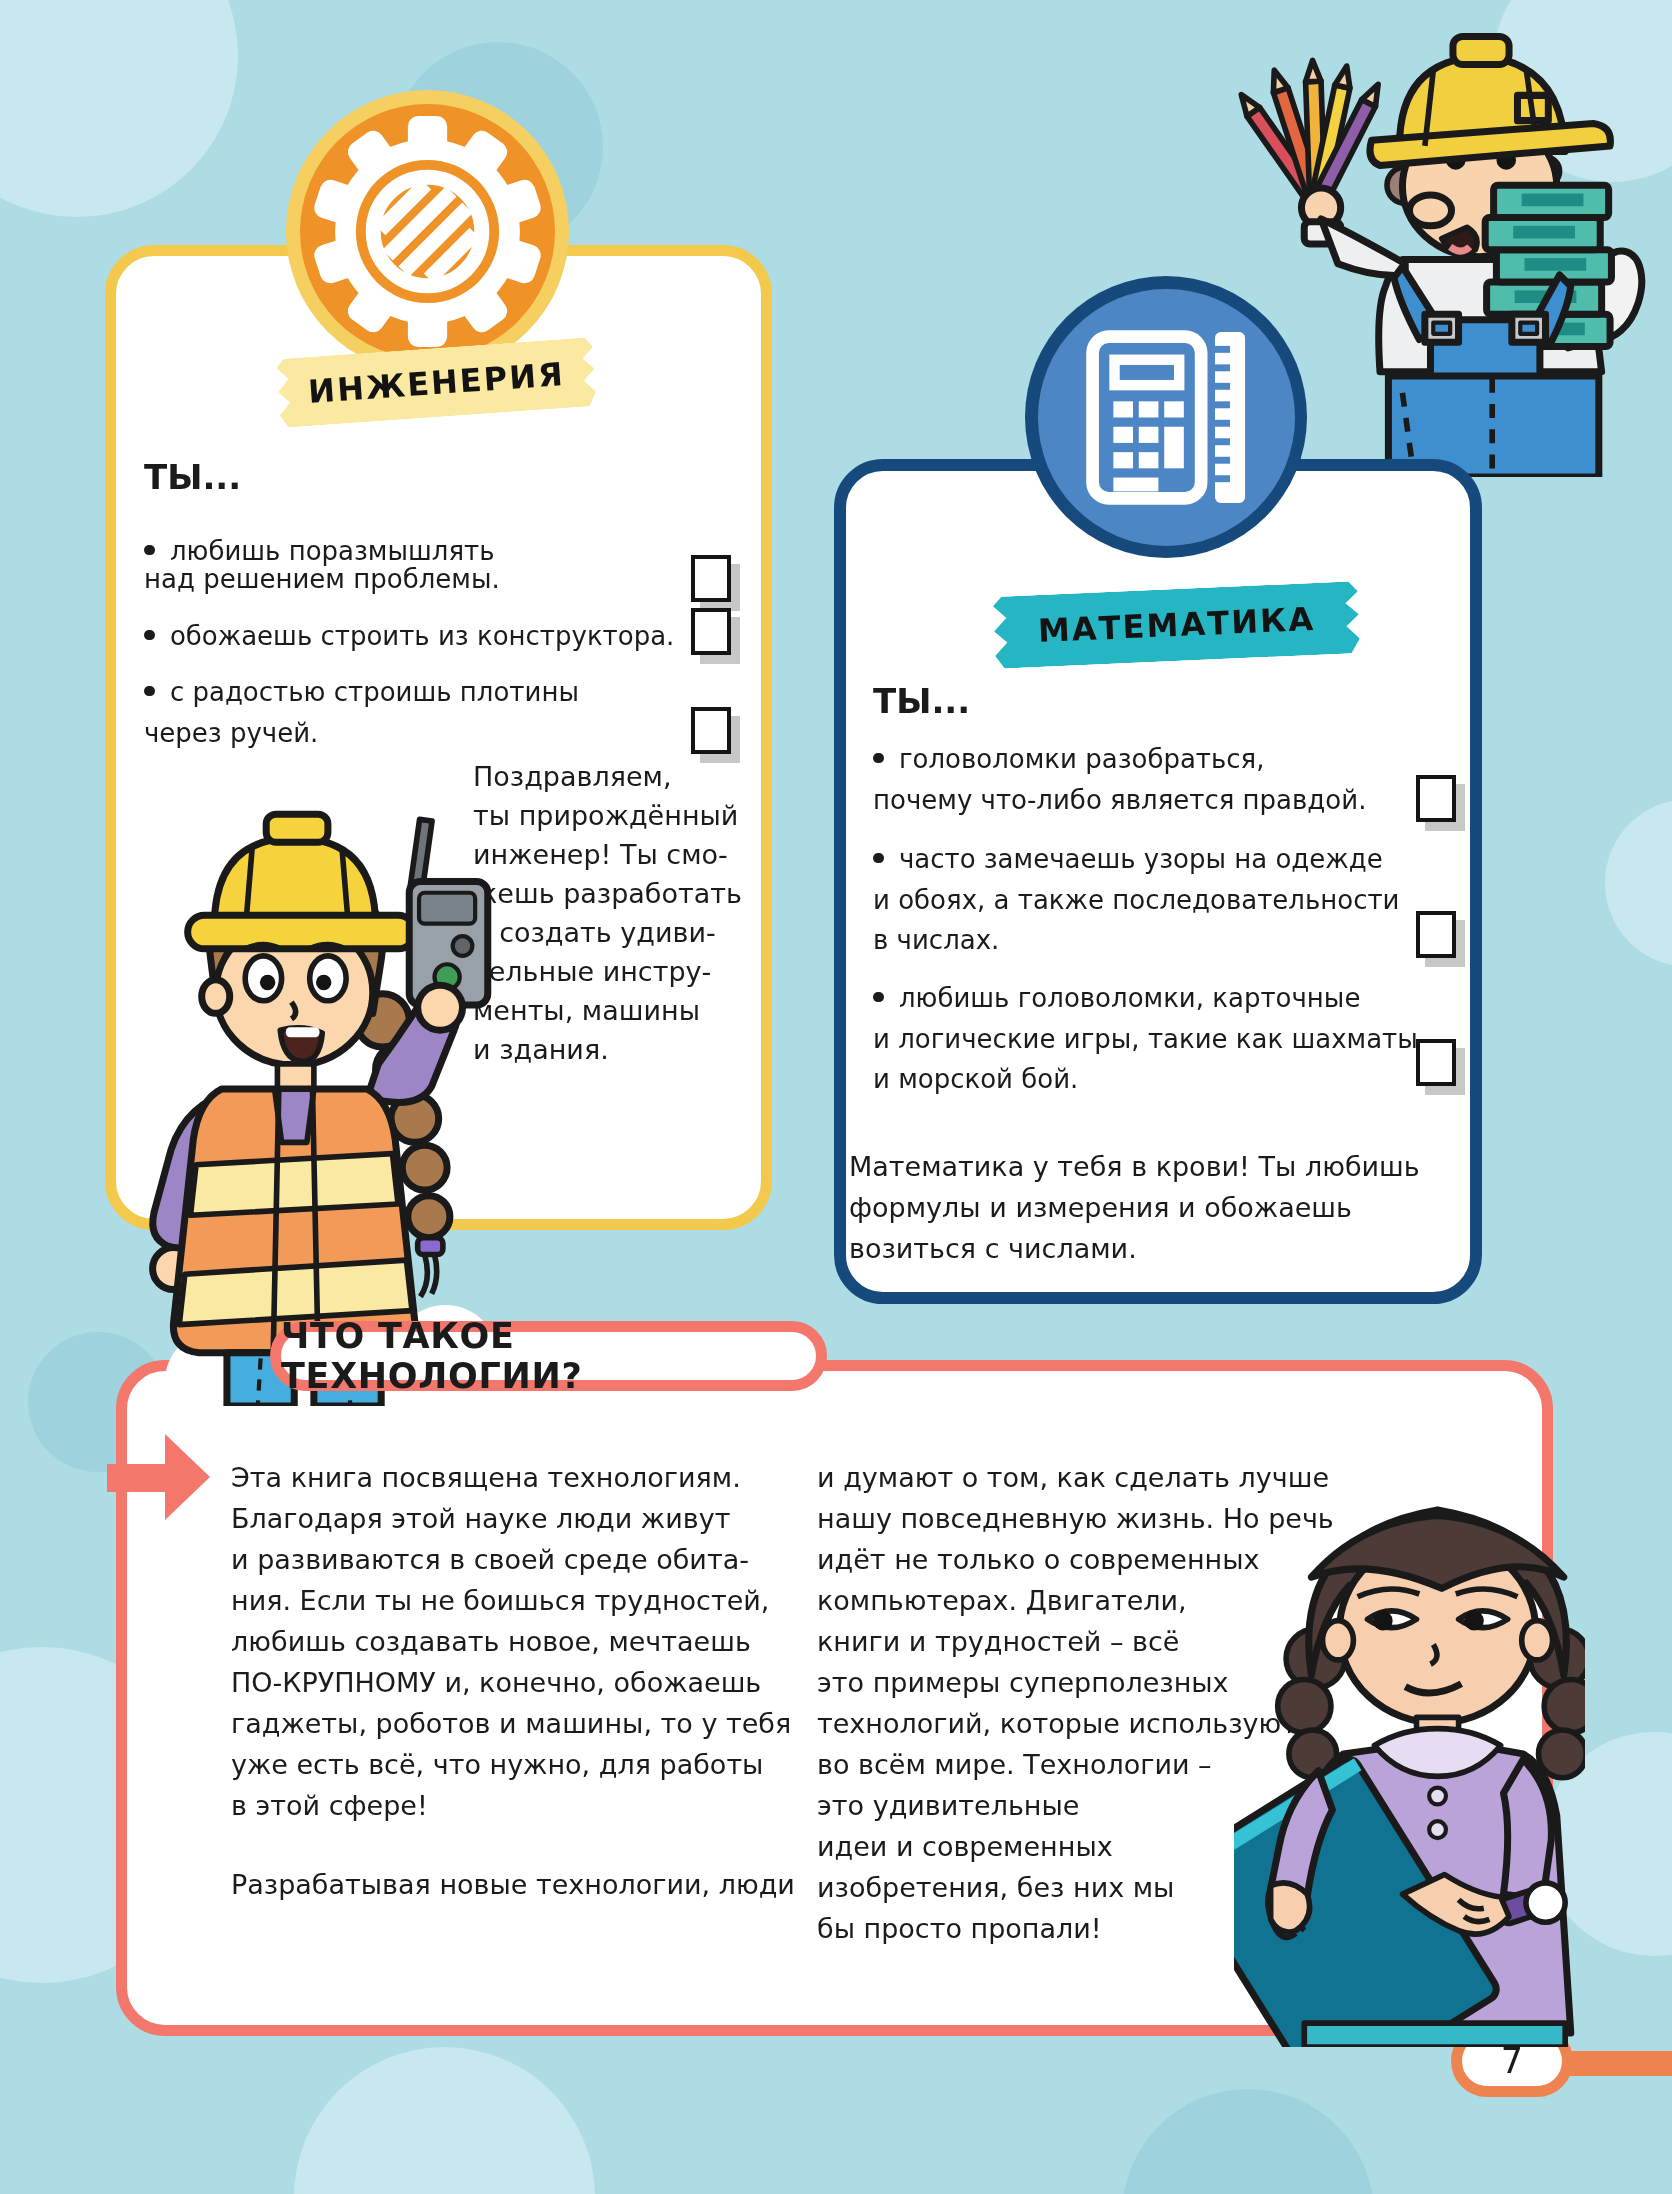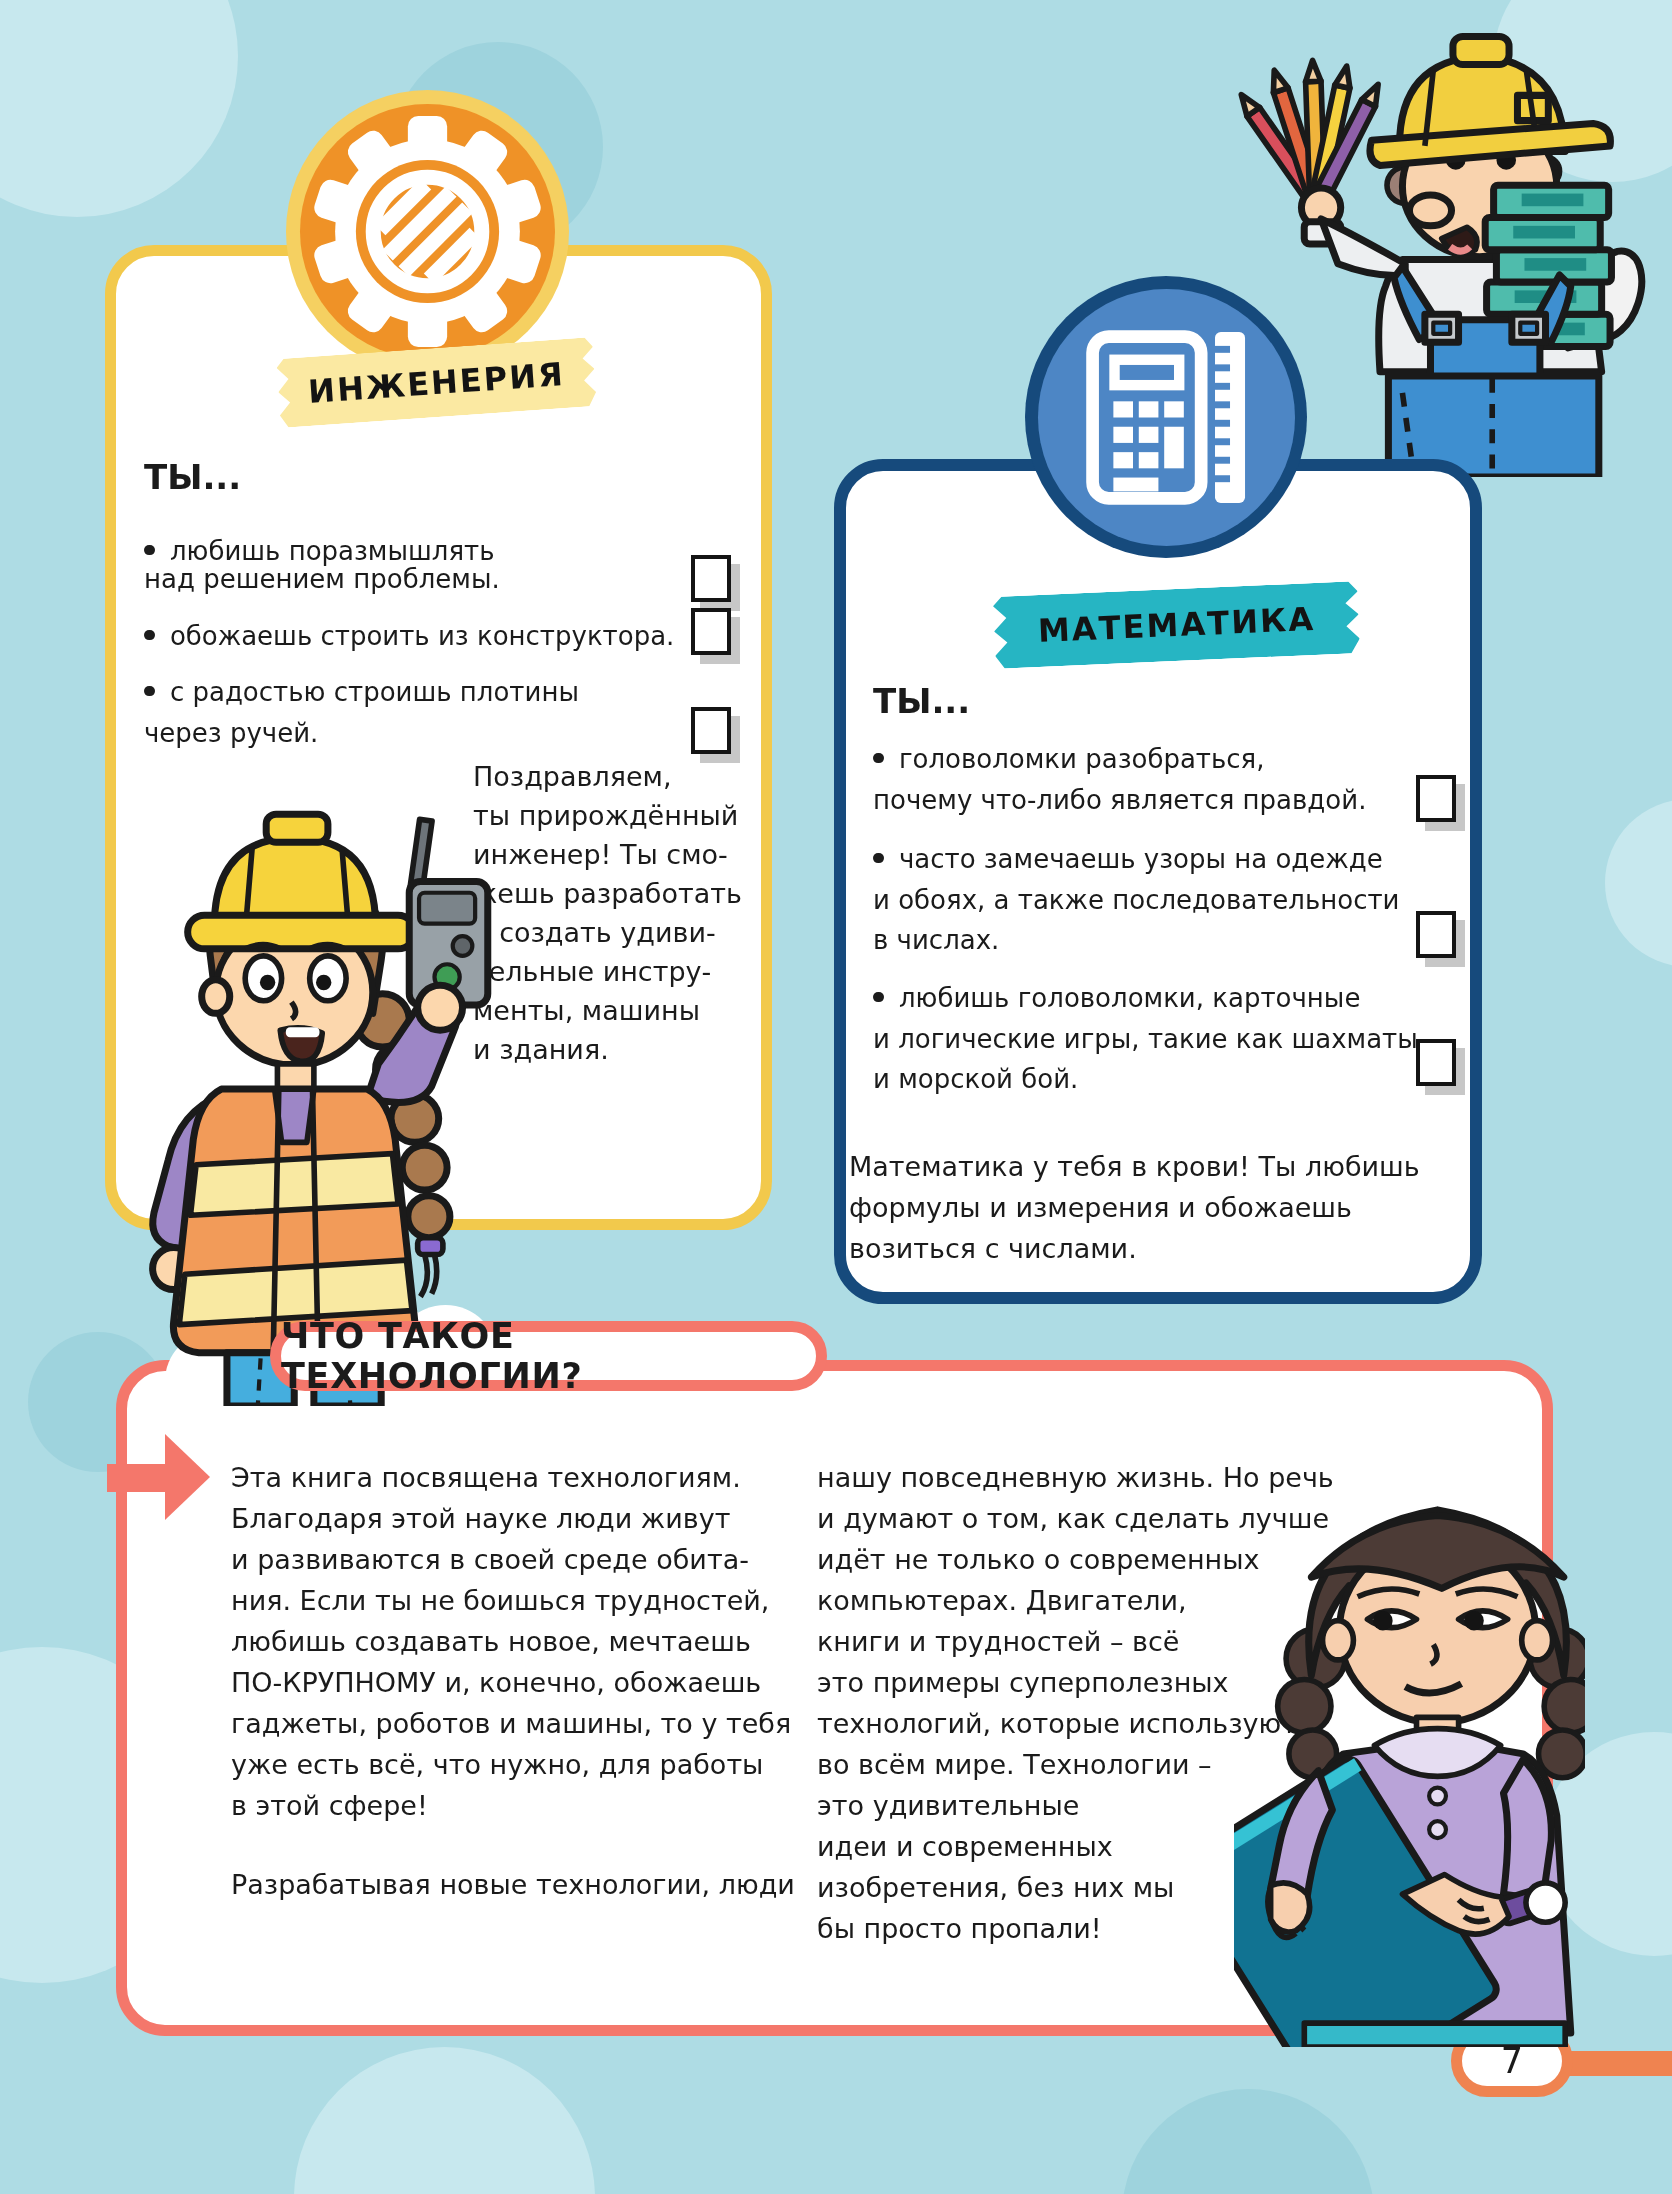--- a/index.html
+++ b/index.html
@@ -366,22 +366,22 @@
     <span>любишь создавать новое, мечтаешь</span>
     <span>ПО-КРУПНОМУ и, конечно, обожаешь</span>
     <span>гаджеты, роботов и машины, то у тебя</span>
     <span>уже есть всё, что нужно, для работы</span>
     <span>в этой сфере!</span>
   </div>
   <div class="para lh58" style="left:231px;top:1869px;">
     <span>Разрабатывая новые технологии, люди</span>
   </div>
   <div class="para lh58" style="left:817px;top:1462px;">
+    <span>и думают о том, как сделать лучше</span>
     <span>нашу повседневную жизнь. Но речь</span>
-    <span>и думают о том, как сделать лучше</span>
     <span>идёт не только о современных</span>
     <span>компьютерах. Двигатели,</span>
     <span>книги и трудностей – всё</span>
     <span>это примеры суперполезных</span>
     <span>технологий, которые используют</span>
     <span>во всём мире. Технологии –</span>
     <span>это удивительные</span>
     <span>идеи и современных</span>
     <span>изобретения, без них мы</span>
     <span>бы просто пропали!</span>

